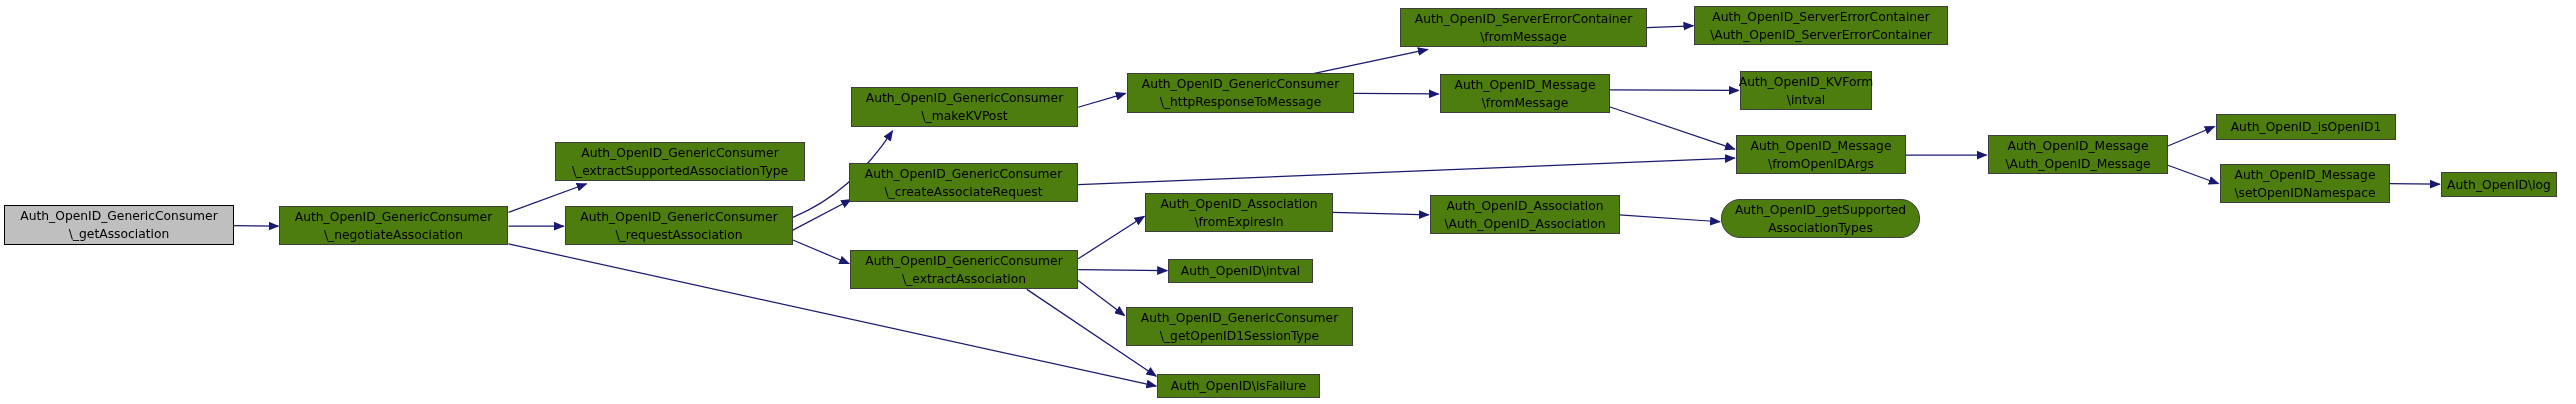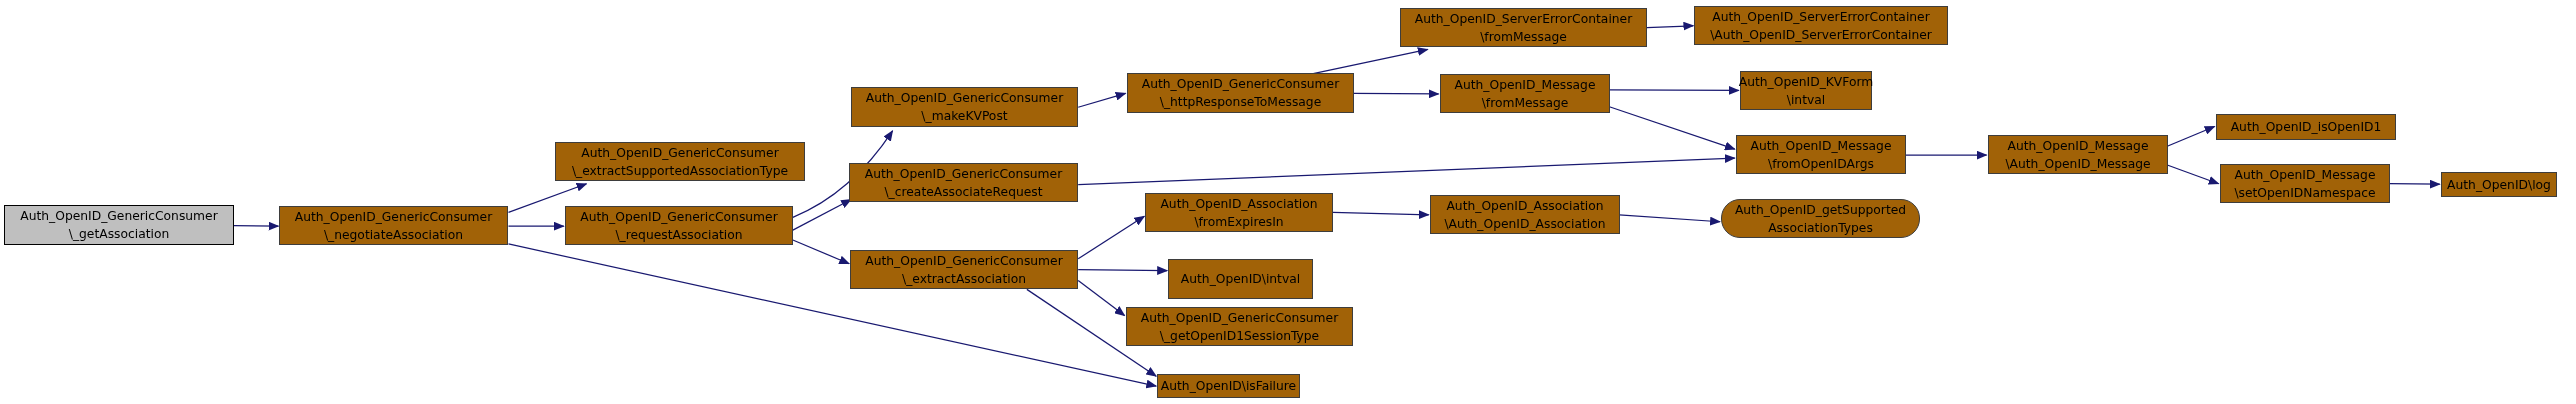--- a/index.html
+++ b/index.html
@@ -10,21 +10,21 @@
     font-family:"DejaVu Sans","Liberation Sans",sans-serif;
     overflow:hidden;
   }
   #edges{position:absolute;left:0;top:0;width:2576px;height:405px;}
   .edge{fill:none;stroke:var(--edge-color,#191970);stroke-width:1.25px;}
   .arrowhead{fill:var(--edge-color,#191970);}
   .node{
     position:absolute;
     box-sizing:border-box;
     display:flex;flex-direction:column;justify-content:center;align-items:center;
-    background:#a16207;
+    background:#4d7c0f;
     border:1.4px solid var(--node-border,#3d3d3d);
     color:#000;
     font-size:12.3px;line-height:18px;
     white-space:nowrap;text-align:center;
     cursor:pointer;
   }
   .node.highlight{background:var(--highlight-fill,#bfbfbf);border-color:#000;}
   .nl{display:block;}
 </style>
 </head>
@@ -133,24 +133,24 @@
       <span class="nl">\fromExpiresIn</span>
     </div>
     <div class="node" style="left: 1430px; top: 195px; width: 190px; height: 39px;">
       <span class="nl">Auth_OpenID_Association</span>
       <span class="nl">\Auth_OpenID_Association</span>
     </div>
     <div class="node" style="left: 1721px; top: 199px; width: 199px; height: 39px; border-radius: 19px;">
       <span class="nl">Auth_OpenID_getSupported</span>
       <span class="nl">AssociationTypes</span>
     </div>
-    <div class="node" style="left: 1168px; top: 259px; width: 145px; height: 40px;">
+    <div class="node" style="left: 1168px; top: 259px; width: 145px; height: 24px;">
       <span class="nl">Auth_OpenID\intval</span>
     </div>
     <div class="node" style="left: 1126px; top: 307px; width: 227px; height: 39px;">
       <span class="nl">Auth_OpenID_GenericConsumer</span>
       <span class="nl">\_getOpenID1SessionType</span>
     </div>
-    <div class="node" style="left: 1157px; top: 374px; width: 143px; height: 24px;">
+    <div class="node" style="left: 1157px; top: 374px; width: 163px; height: 24px;">
       <span class="nl">Auth_OpenID\isFailure</span>
     </div>
   </div>
 
 
 </body></html>

